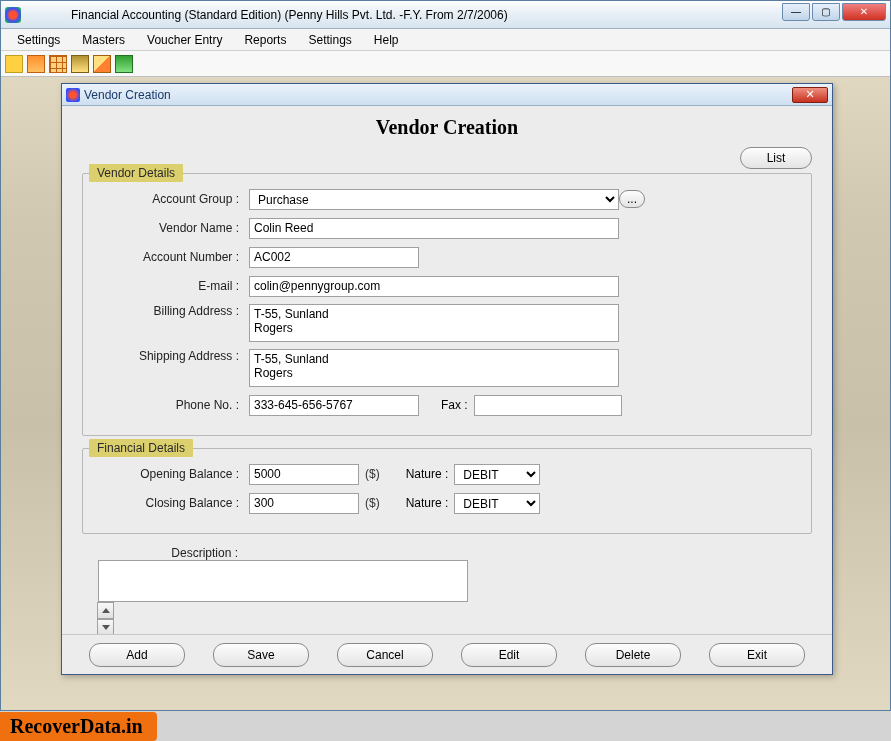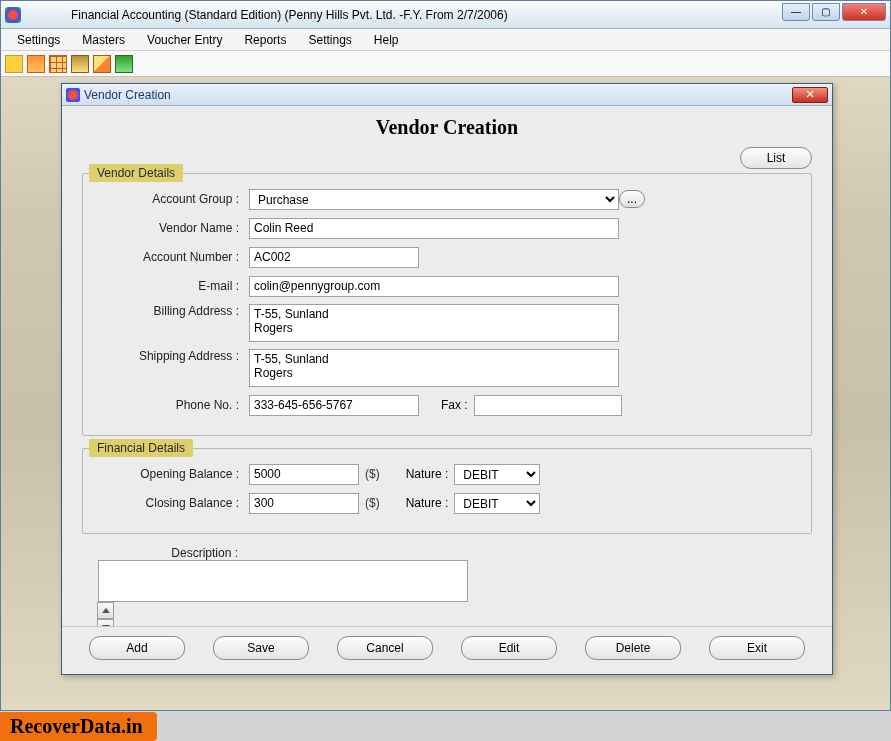--- a/index.html
+++ b/index.html
@@ -253,28 +253,28 @@
   border: 1px solid #a0a0a0;
   background: linear-gradient(180deg, #f8f8f8, #e0e0e0);
   display: flex; align-items: center; justify-content: center;
   cursor: pointer;
 }
 .tri-up { width:0;height:0;border-left:4px solid transparent;border-right:4px solid transparent;border-bottom:5px solid #555; }
 .tri-dn { width:0;height:0;border-left:4px solid transparent;border-right:4px solid transparent;border-top:5px solid #555; }
 .dialog-footer {
   position: absolute;
   left: 0; right: 0; bottom: 0;
-  height: 48px;
+  height: 40px;
   border-top: 1px solid #c8c8c8;
   background: #ececec;
   display: flex;
-  align-items: flex-end;
+  align-items: flex-start;
   justify-content: center;
   gap: 28px;
-  padding: 14px 20px;
+  padding: 8px 20px;
 }
 .dialog-footer .btn { min-width: 96px; padding: 4px 0; }
 
 .watermark {
   position: absolute;
   left: 0; bottom: 0;
   background: #f07010;
   color: #000000;
   font-family: Liberation Serif, serif;
   font-weight: bold;

